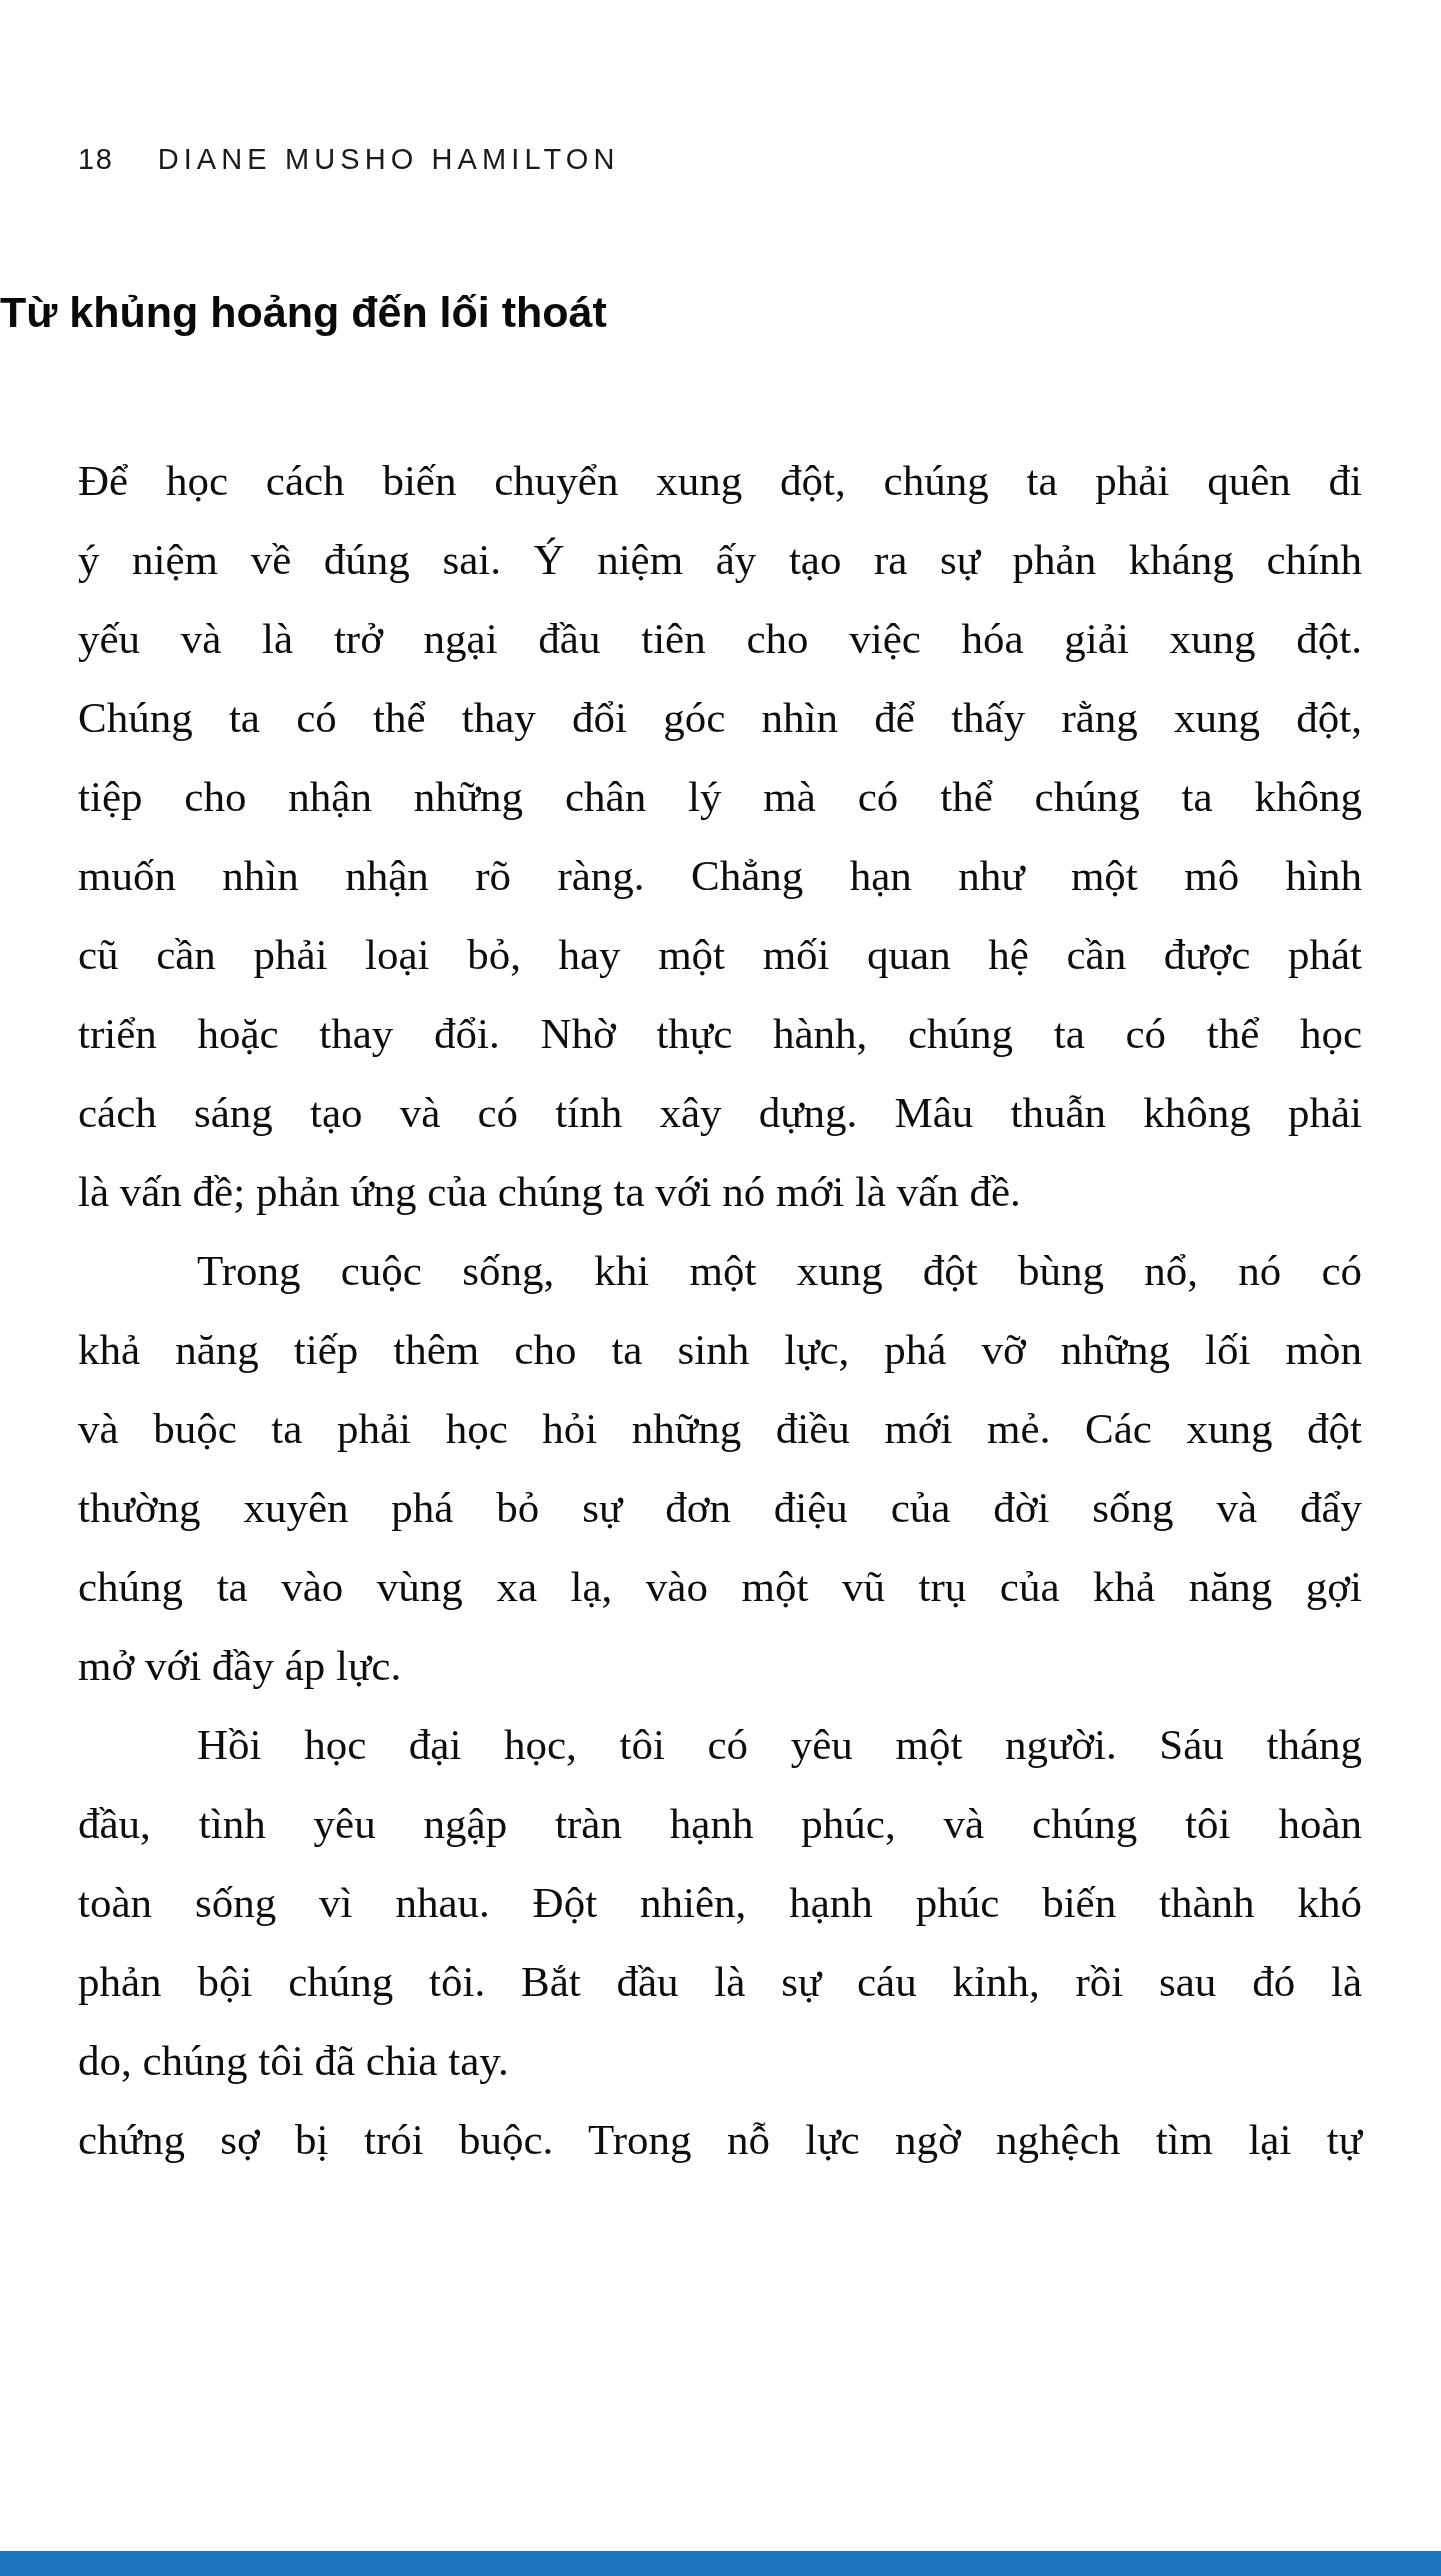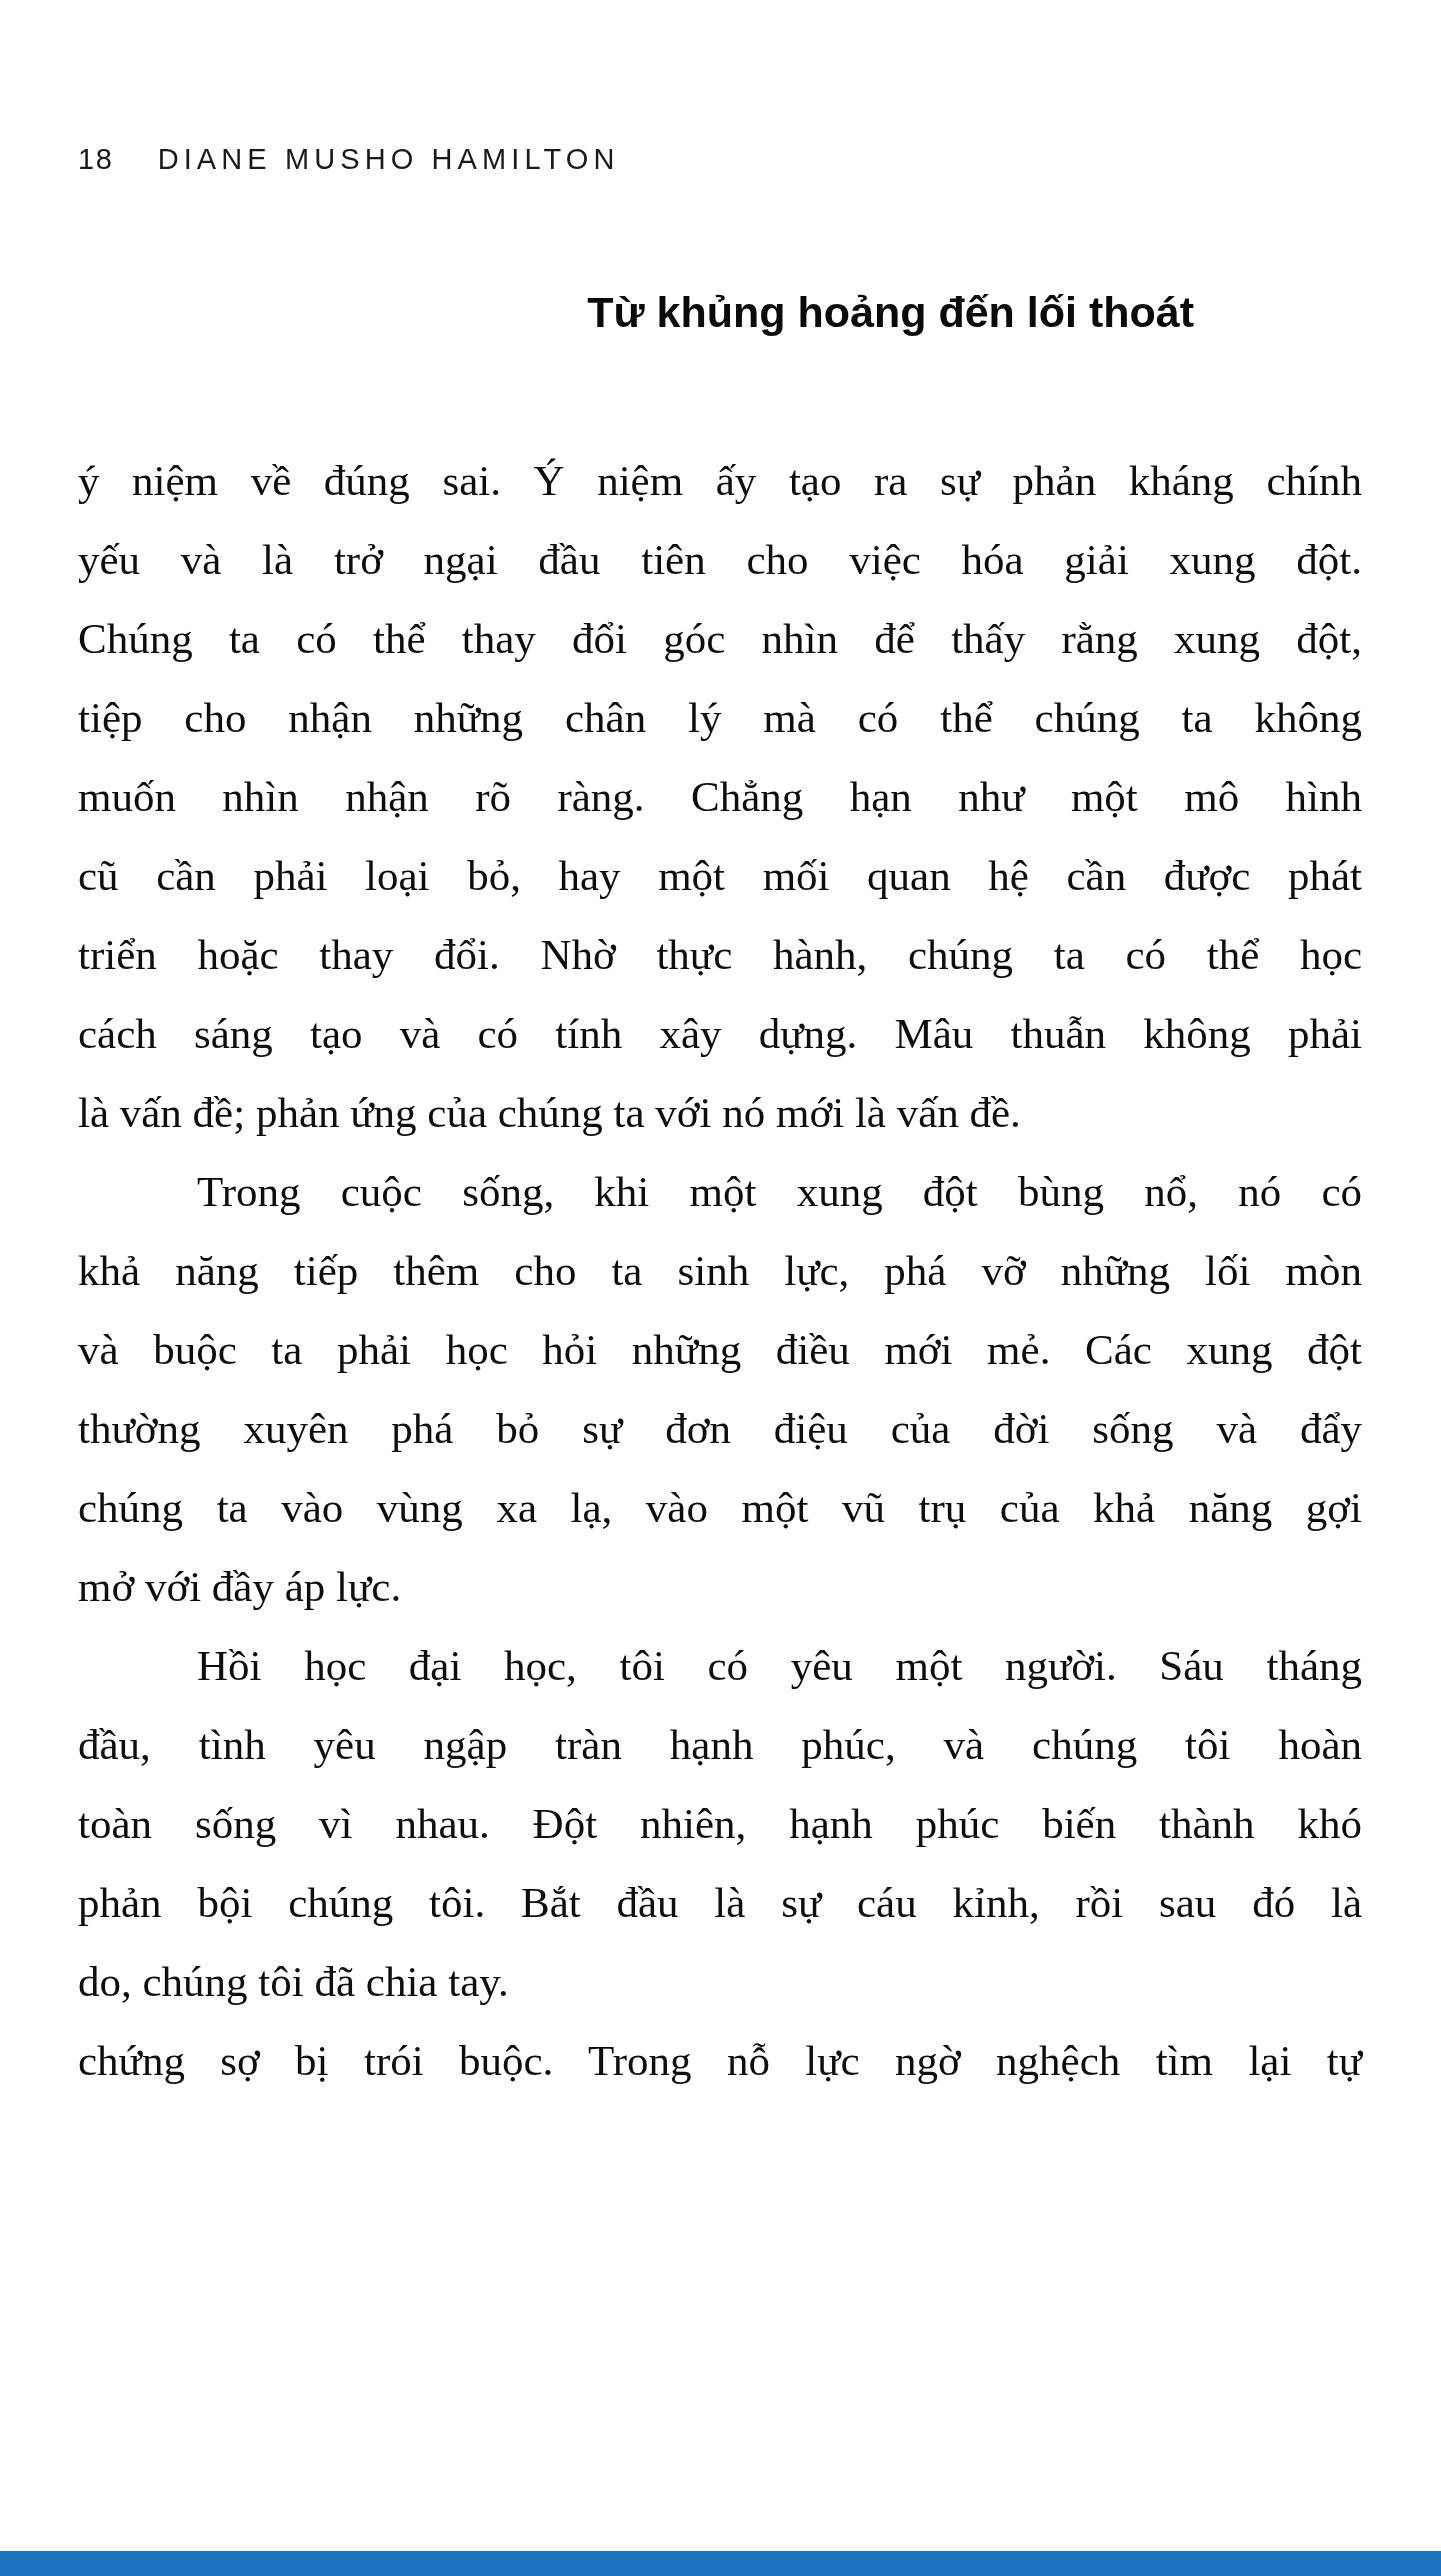--- a/index.html
+++ b/index.html
@@ -17,21 +17,21 @@
     font-family:"Liberation Sans","DejaVu Sans",sans-serif;
     font-size:29px;
     letter-spacing:5.1px;
     color:#1a1a1a;
     white-space:nowrap;
   }
   .running-head .pageno{margin-right:44px;letter-spacing:1.7px;text-align:right;}
   .chapter-title{
     position:absolute;
     top:288px;left:0;width:1194px;
-    text-align:right;
+    text-align:left;
     font-family:"Liberation Sans","DejaVu Sans",sans-serif;
     font-weight:bold;
     font-size:43px;
     color:#0a0a0a;
   }
   .body-text{
     position:absolute;
     top:441px;left:78px;
     width:1284px;
   }
@@ -61,20 +61,21 @@
 
 <div class="page">
 
   <div class="running-head">
     <span class="pageno">18</span><span>DIANE MUSHO HAMILTON</span>
   </div>
 
   <div class="chapter-title">Từ khủng hoảng đến lối thoát</div>
 
   <div class="body-text">
+    <div class="line">Để học cách biến chuyển xung đột, chúng ta phải quên đi</div>
     <div class="line">ý niệm về đúng sai. Ý niệm ấy tạo ra sự phản kháng chính</div>
     <div class="line">yếu và là trở ngại đầu tiên cho việc hóa giải xung đột.</div>
     <div class="line">Chúng ta có thể thay đổi góc nhìn để thấy rằng xung đột,</div>
     <div class="line">tiệp cho nhận những chân lý mà có thể chúng ta không</div>
     <div class="line">muốn nhìn nhận rõ ràng. Chẳng hạn như một mô hình</div>
     <div class="line">cũ cần phải loại bỏ, hay một mối quan hệ cần được phát</div>
     <div class="line">triển hoặc thay đổi. Nhờ thực hành, chúng ta có thể học</div>
     <div class="line">cách sáng tạo và có tính xây dựng. Mâu thuẫn không phải</div>
     <div class="line para-end">là vấn đề; phản ứng của chúng ta với nó mới là vấn đề.</div>
     <div class="line indent">Trong cuộc sống, khi một xung đột bùng nổ, nó có</div>

